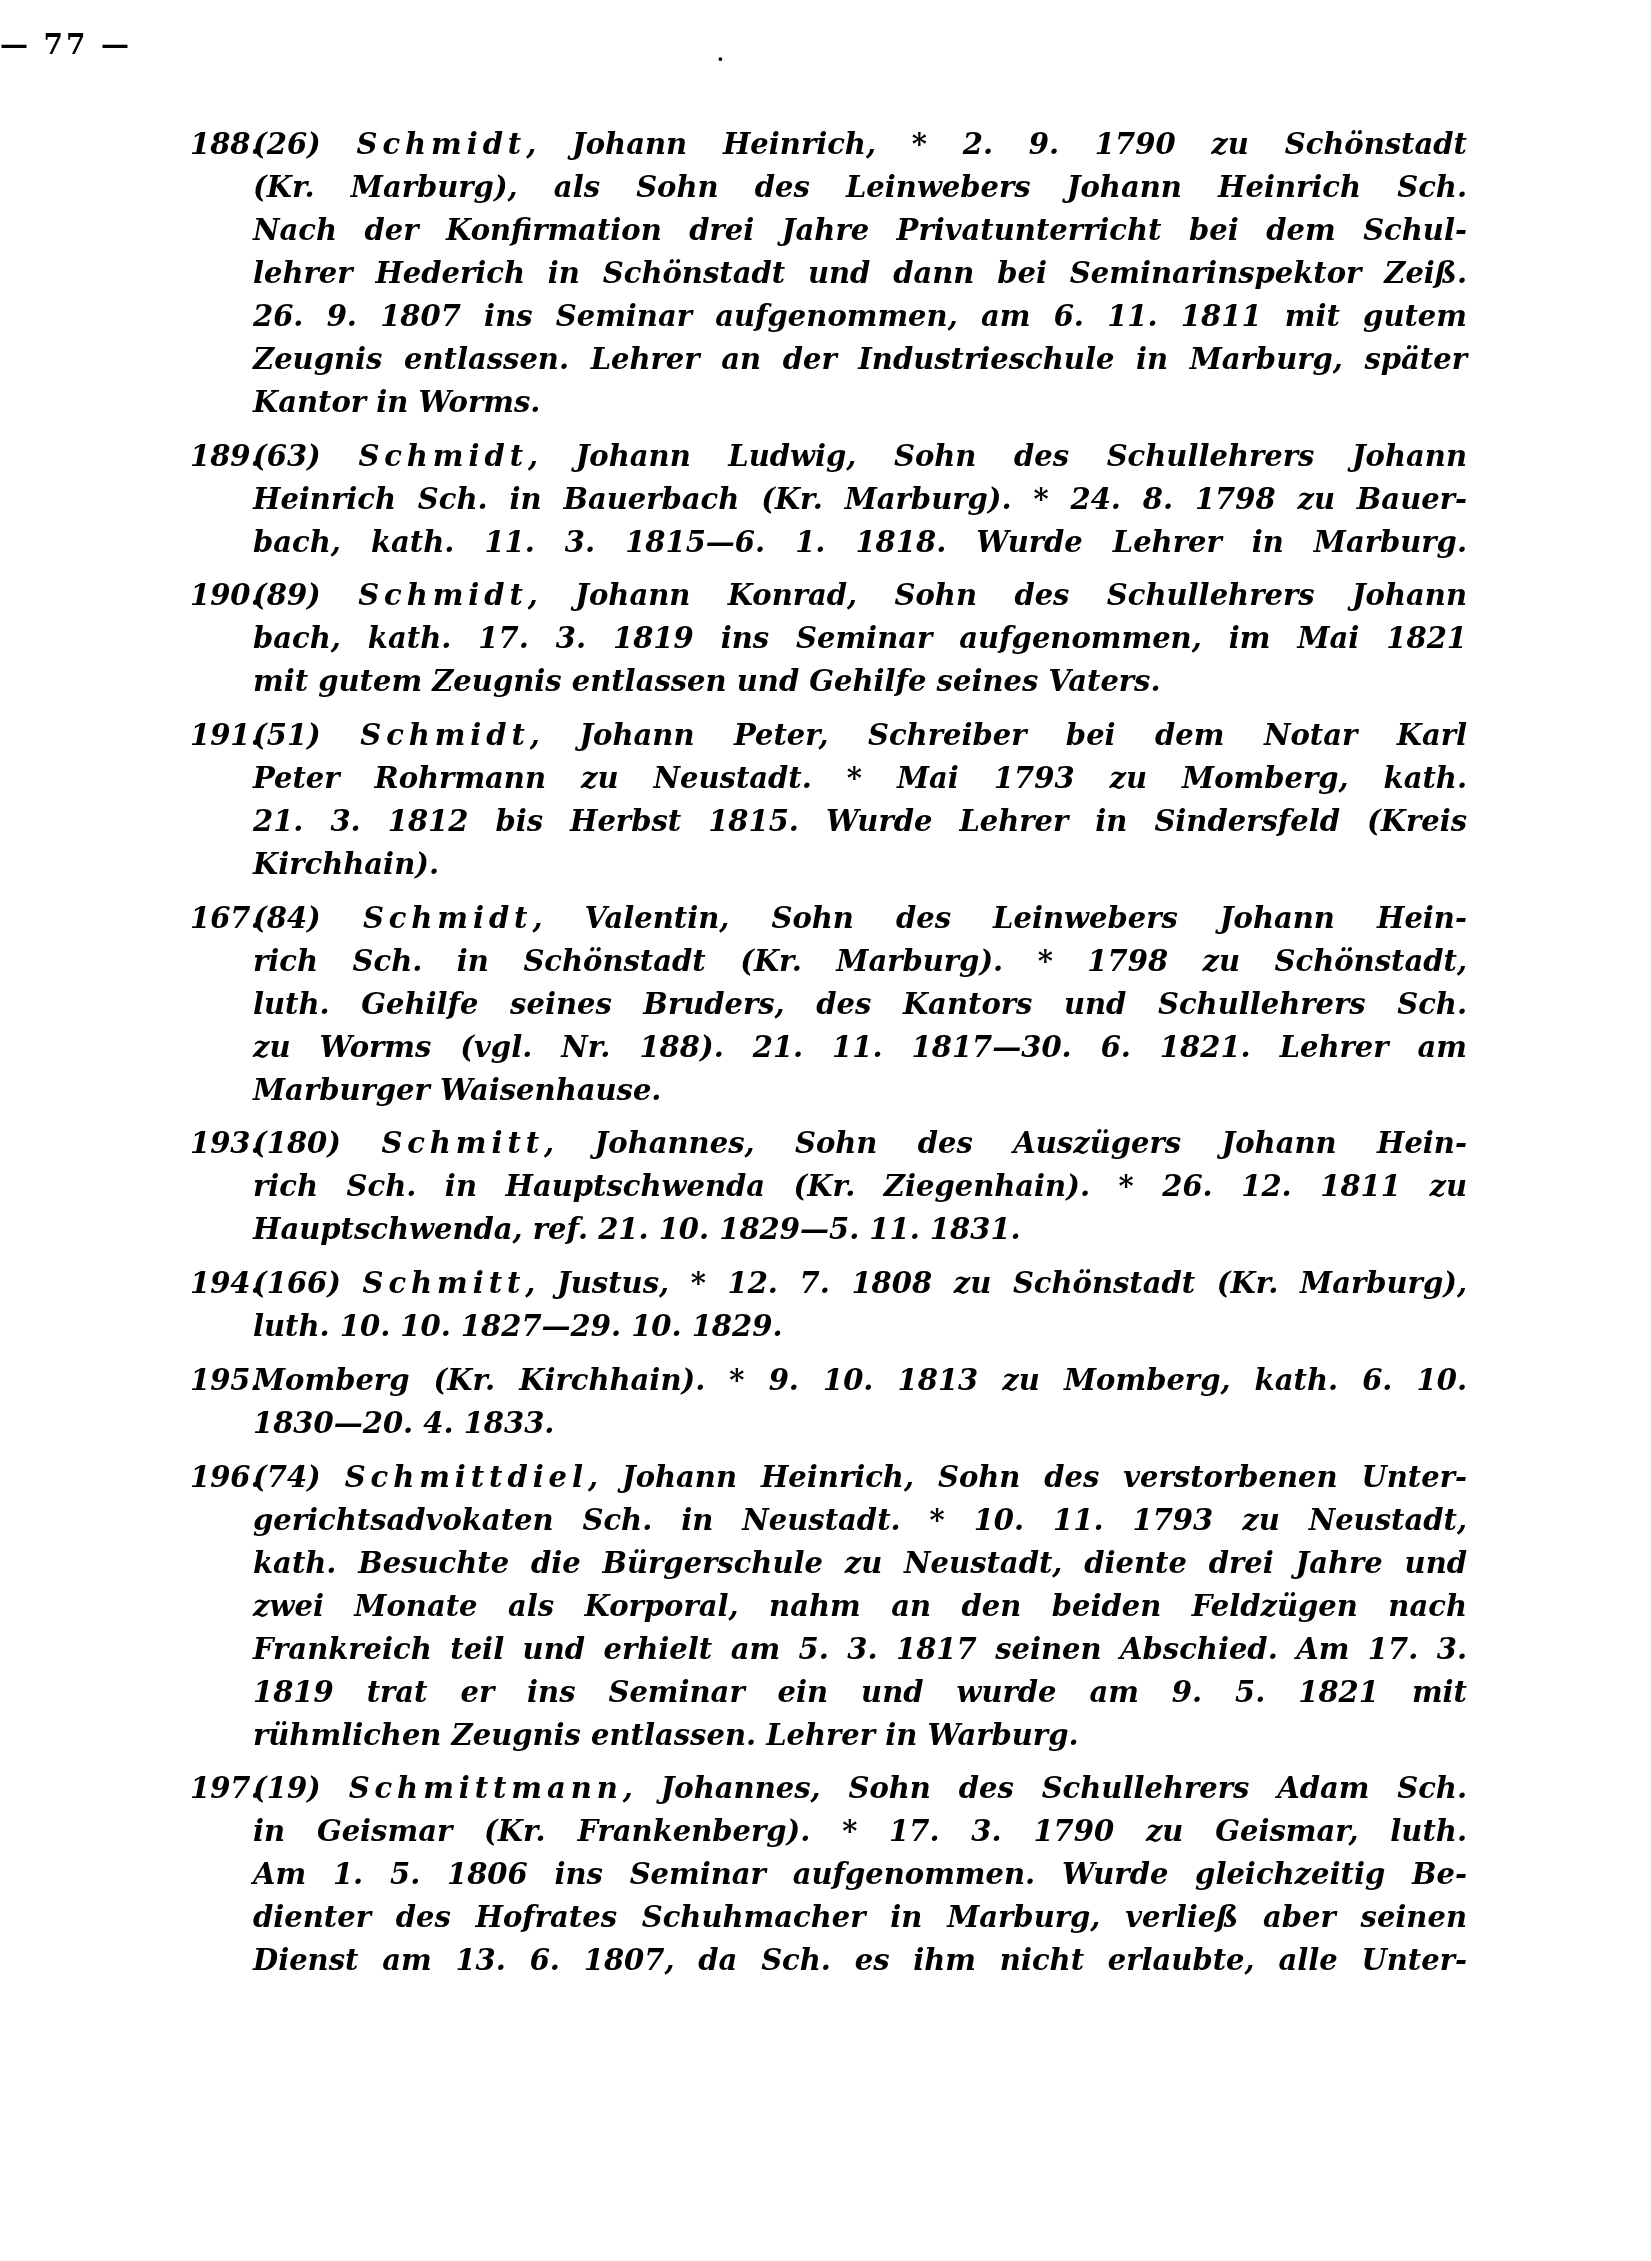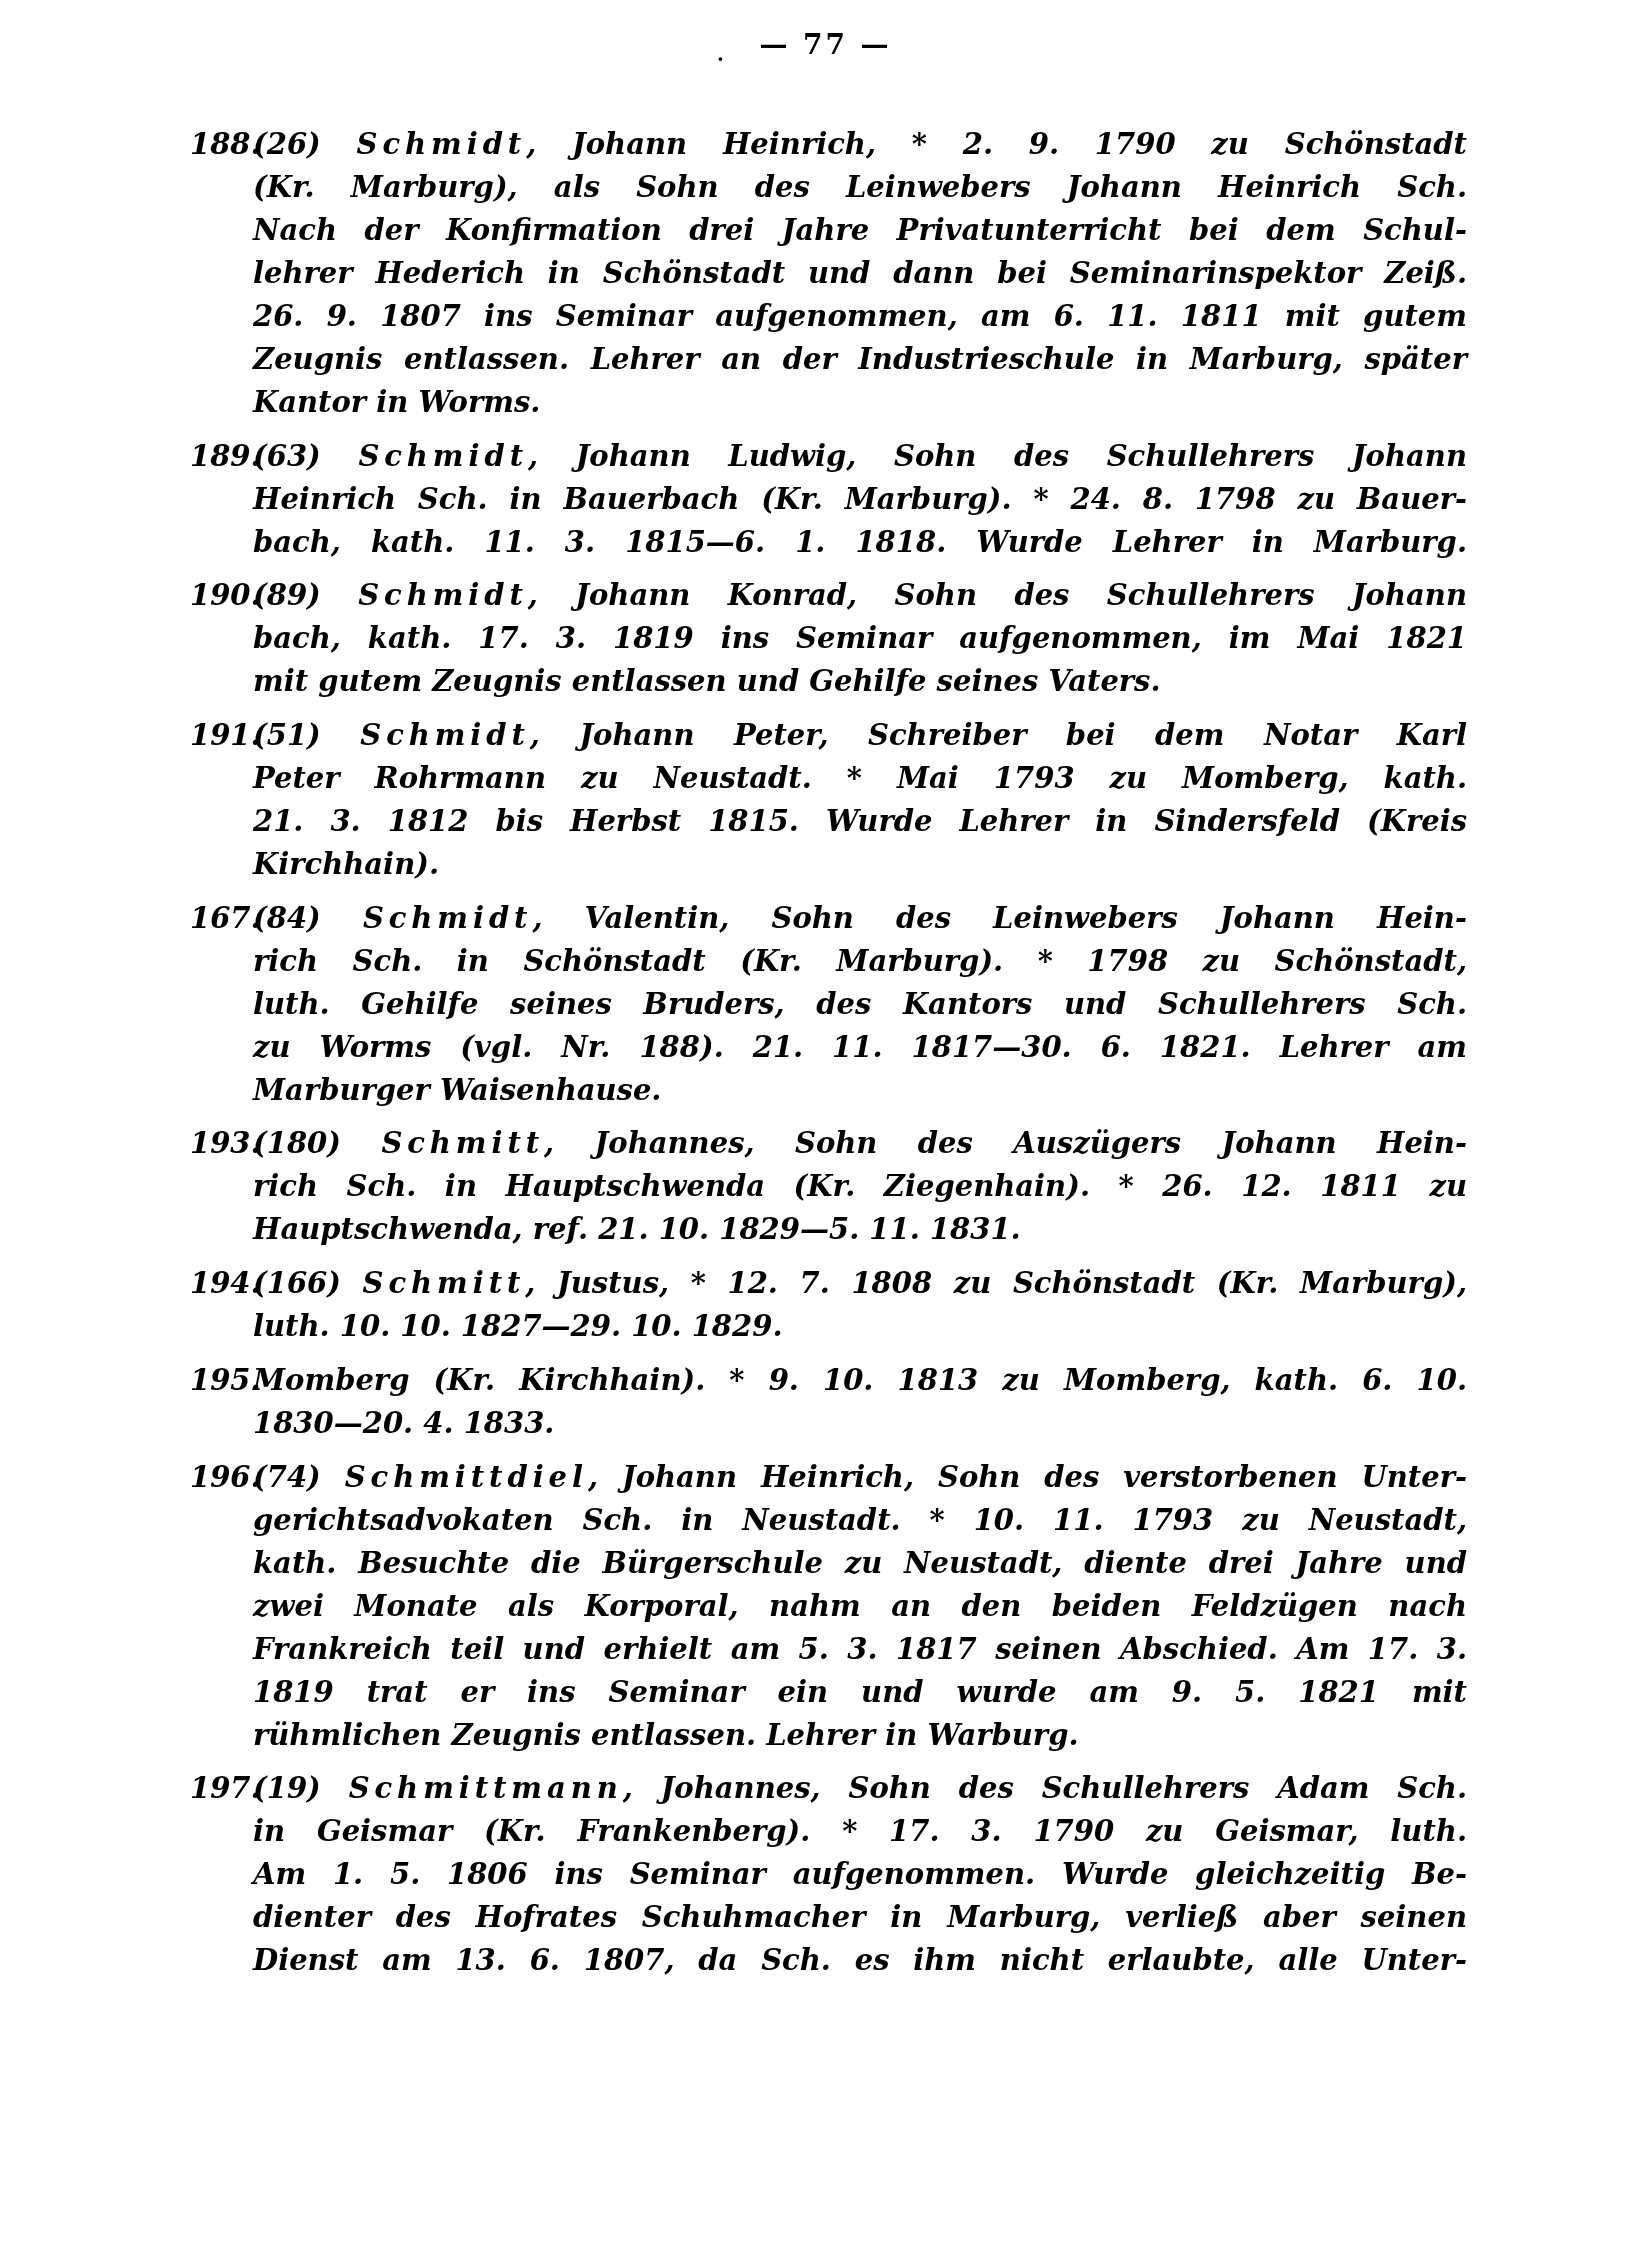--- a/index.html
+++ b/index.html
@@ -6,21 +6,21 @@
   body{
     width:1651px;height:2261px;
     background:#ffffff;color:#000000;
     font-family:"DejaVu Serif", serif;
     font-weight:700;
     overflow:hidden;
   }
   .sheet{position:relative;width:1651px;height:2261px;background:#fff;}
   .header{
     position:absolute;top:28px;left:0;width:100%;
-    text-align:center;font-size:28px;letter-spacing:2.9px;
+    font-size:28px;letter-spacing:2.9px;
   }
   .stray-dot{
     position:absolute;top:43px;left:717px;
     font-size:19.5px;
   }
   .content{
     position:absolute;top:123px;left:253px;width:1214px;
     font-size:29px;line-height:43px;
   }
   .entry{position:relative;margin-bottom:10.7px;font-style:italic;}

